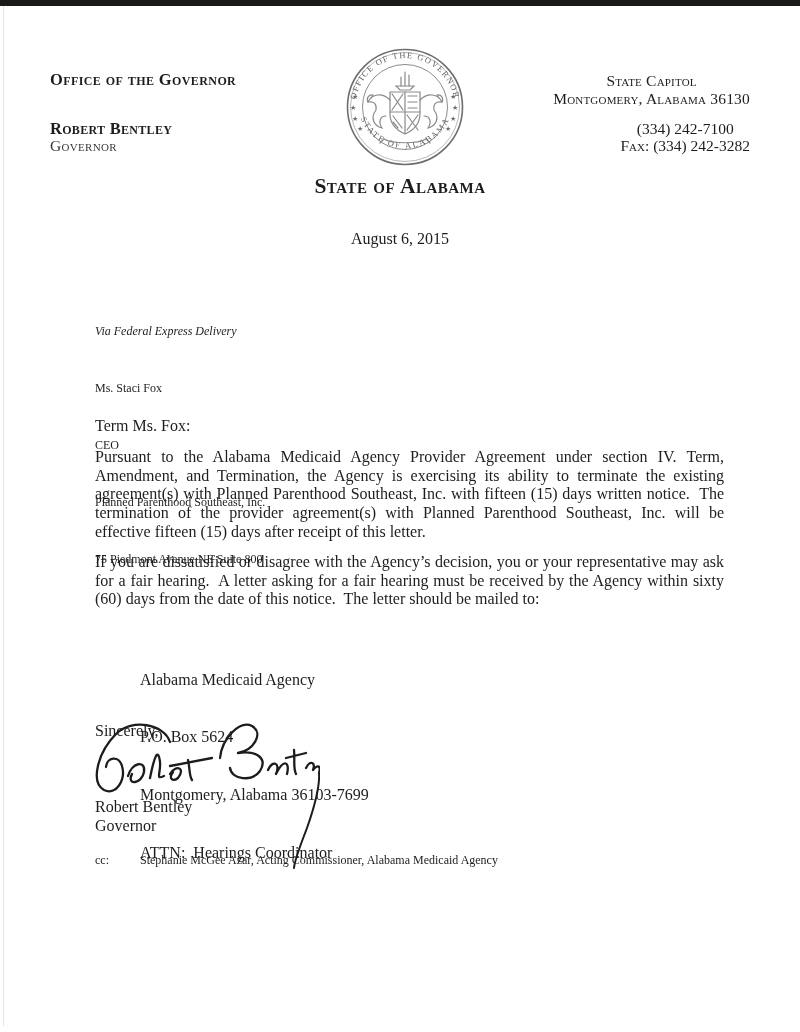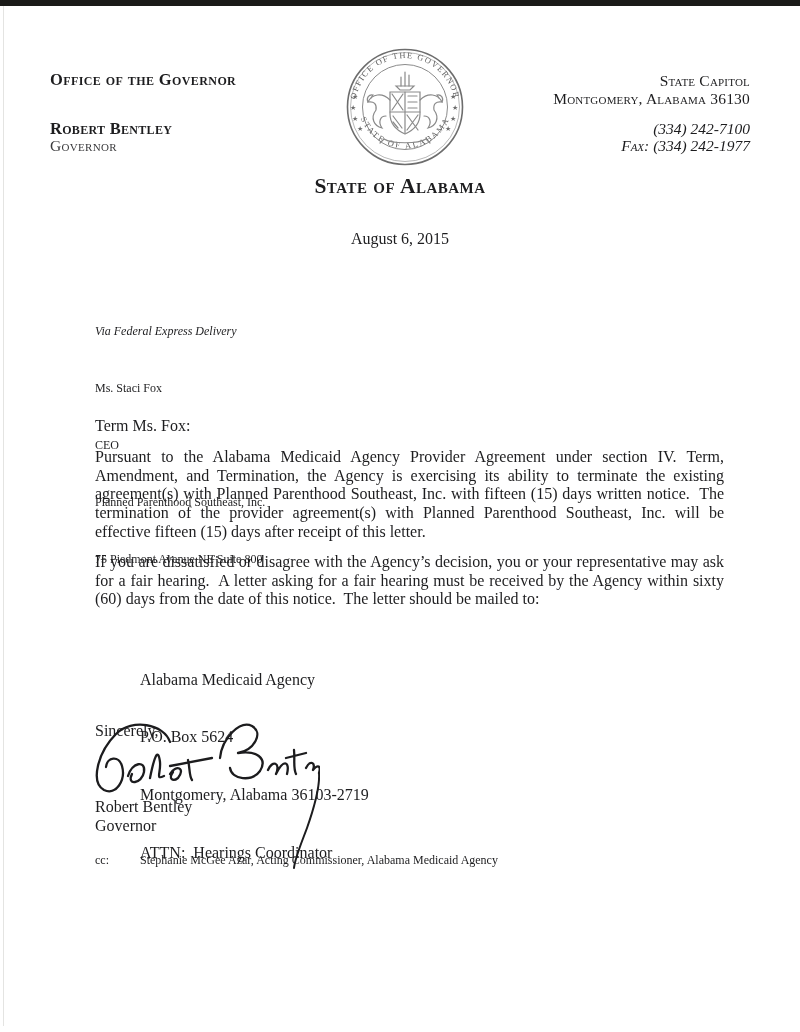--- a/index.html
+++ b/index.html
@@ -11,22 +11,22 @@
   }
   .abs{position:absolute;}
   .sc{font-variant:small-caps;}
   .top-band{left:0;top:0;width:800px;height:6px;background:#1a1a18;}
   .edge-line{left:3px;top:6px;width:1px;height:1020px;background:#e4e4e2;}
 
   .office-line{left:50px;top:70px;font-size:16.5px;font-weight:700;letter-spacing:.4px;}
   .official-name{left:50px;top:119px;font-size:16.5px;font-weight:700;letter-spacing:.3px;}
   .official-title{left:50px;top:137px;font-size:15.5px;letter-spacing:.3px;color:#3a3a3c;}
 
-  .capitol-block{right:50px;top:72px;text-align:right;font-size:15.5px;line-height:17.5px;letter-spacing:.2px;}
-  .phone-block{right:50px;top:120px;text-align:right;font-size:15.5px;line-height:17px;font-style:italic;}
+  .capitol-block{right:50px;top:72px;text-align:center;font-size:15.5px;line-height:17.5px;letter-spacing:.2px;}
+  .phone-block{right:50px;top:120px;text-align:center;font-size:15.5px;line-height:17px;}
 
   .seal{left:344px;top:44px;}
 
   .heading{left:0;top:174px;width:800px;text-align:center;font-size:21.5px;font-weight:700;letter-spacing:.5px;}
   .date-line{left:0;top:230px;width:800px;text-align:center;font-size:16px;}
 
   .recipient{left:95px;top:284px;font-size:12px;line-height:19px;white-space:pre-wrap;}
   .recipient .ital{font-style:italic;}
   .salutation{left:95px;top:417px;font-size:16px;}
 
@@ -55,21 +55,21 @@
 <div class="abs office-line sc">Office of the Governor</div>
 <div class="abs official-name sc">Robert Bentley</div>
 <div class="abs official-title sc">Governor</div>
 
 <div class="abs capitol-block sc">
   <div>State Capitol</div>
   <div>Montgomery, Alabama 36130</div>
 </div>
 <div class="abs phone-block">
   <div>(334) 242-7100</div>
-  <div class="sc">Fax: (334) 242-1977</div>
+  <div class="sc">Fax: (334) 242-3282</div>
 </div>
 
 <svg class="abs seal" width="122" height="126" viewBox="0 0 122 126">
   <defs>
     <path id="arcTop" d="M 11,64 A 50,50 0 0 1 111,64"></path>
     <path id="arcBot" d="M 15,70 A 48,48 0 0 0 107,70"></path>
   </defs>
   <circle cx="61" cy="63" r="57.5" fill="none" stroke="#6d6d6d" stroke-width="1.6"></circle>
   <circle cx="61" cy="63" r="54.5" fill="none" stroke="#9a9a9a" stroke-width="0.7"></circle>
   <circle cx="61" cy="63" r="42.5" fill="none" stroke="#8b8b8b" stroke-width="1"></circle>
@@ -123,21 +123,21 @@
 </div>
 
 <div class="abs salutation">Term Ms. Fox:</div>
 
 <div class="abs para para1">Pursuant to the Alabama Medicaid Agency Provider Agreement under section IV. Term, Amendment, and Termination, the Agency is exercising its ability to terminate the existing agreement(s) with Planned Parenthood Southeast, Inc. with fifteen (15) days written notice.&nbsp; The termination of the provider agreement(s) with Planned Parenthood Southeast, Inc. will be effective fifteen (15) days after receipt of this letter.</div>
 <div class="abs para para2">If you are dissatisfied or disagree with the Agency’s decision, you or your representative may ask for a fair hearing.&nbsp; A letter asking for a fair hearing must be received by the Agency within sixty (60) days from the date of this notice.&nbsp; The letter should be mailed to:</div>
 
 <div class="abs mail-addr">
   <div>Alabama Medicaid Agency</div>
   <div>P.O. Box 5624</div>
-  <div>Montgomery, Alabama 36103-2719</div>
+  <div>Montgomery, Alabama 36103-7699</div>
   <div>ATTN:&nbsp; Hearings Coordinator</div>
 </div>
 
 <div class="abs sincerely">Sincerely,</div>
 
 <svg class="abs sig" width="240" height="156" viewBox="0 0 240 156">
   <g fill="none" stroke="#1c1c1e" stroke-width="2.3" stroke-linecap="round" stroke-linejoin="round">
 
     <path d="M 90,26 C 84,8 52,2 36,18 C 18,36 10,66 24,74 C 36,80 46,64 42,50 C 39,39 27,41 26,51"></path>
     <path d="M 48,60 C 52,46 66,44 64,56 C 62,68 46,70 52,58"></path>

